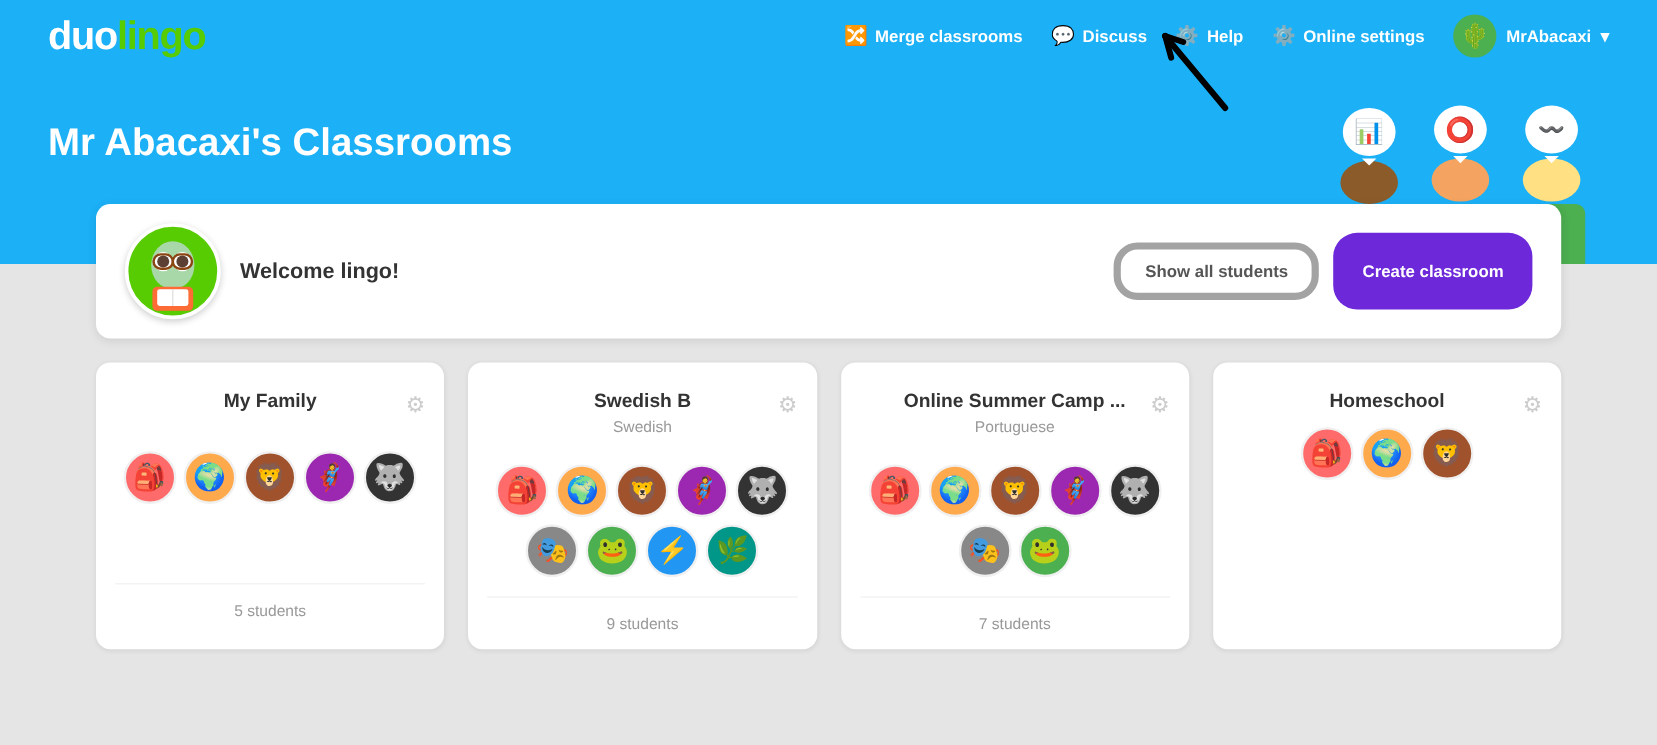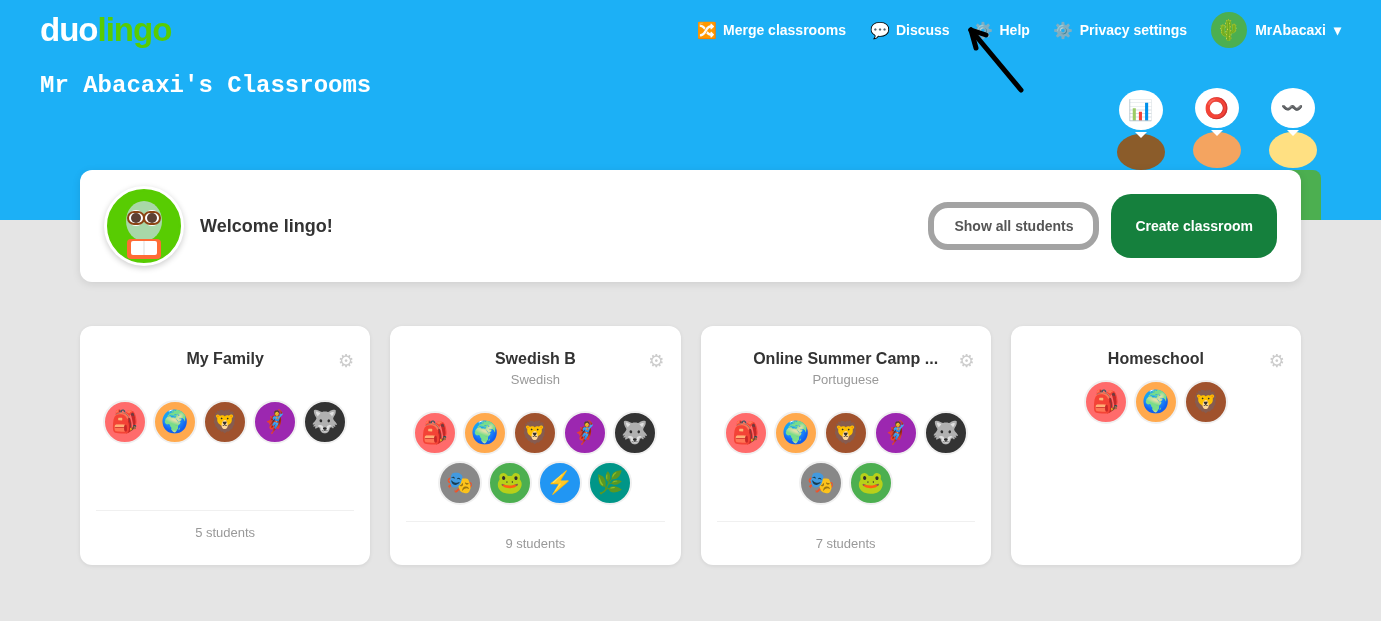--- a/index.html
+++ b/index.html
@@ -58,25 +58,24 @@
       background: #4caf50;
       border-radius: 50%;
       display: flex;
       align-items: center;
       justify-content: center;
       font-size: 20px;
     }
 
     .page-title {
       color: white;
-      font-size: 24px;
+      font-size: 32px;
       font-weight: 700;
-      margin-top: 12px;
+      margin-top: 40px;
       padding-left: 0;
-      font-family: Liberation Mono, monospace;
     }
 
     
     .illustration {
       position: absolute;
       right: 60px;
       bottom: 0;
       display: flex;
       align-items: flex-end;
       gap: 20px;
@@ -170,21 +169,21 @@
       border: 6px solid #a3a3a3;
       background: white;
       color: #555;
       font-size: 14px;
       font-weight: 600;
       padding: 10px 20px;
       border-radius: 20px;
       cursor: pointer;
     }
     .btn-primary {
-      background: #15803d;
+      background: #6d28d9;
       color: white;
       font-size: 14px;
       font-weight: 700;
       padding: 24px 24px;
       border-radius: 20px;
       border: none;
       cursor: pointer;
       text-align: right;
     }
 
@@ -194,21 +193,20 @@
       grid-template-columns: repeat(4, 1fr);
       gap: 20px;
       margin-top: 20px;
     }
     .classroom-card {
       background: white;
       border-radius: 12px;
       padding: 24px 16px 0;
       box-shadow: 0 1px 4px rgba(0,0,0,0.08);
       overflow: hidden;
-      margin-top: 24px;
     }
     .classroom-header {
       display: flex;
       align-items: flex-start;
       justify-content: center;
       position: relative;
       margin-bottom: 4px;
     }
     .classroom-name {
       font-size: 16px;
@@ -275,21 +273,21 @@
       <a class="nav-link">
         <span class="nav-link-icon">💬</span>
         <span>Discuss</span>
       </a>
       <a class="nav-link">
         <span class="nav-link-icon">⚙️</span>
         <span>Help</span>
       </a>
       <a class="nav-link">
         <span class="nav-link-icon">⚙️</span>
-        <span>Privacy settings</span>
+        <span>Online settings</span>
       </a>
       <div class="nav-user">
         <div class="user-avatar">
           <span>🌵</span>
         </div>
         <span>MrAbacaxi</span>
         <span>▾</span>
       </div>
     </div>
   </nav>

